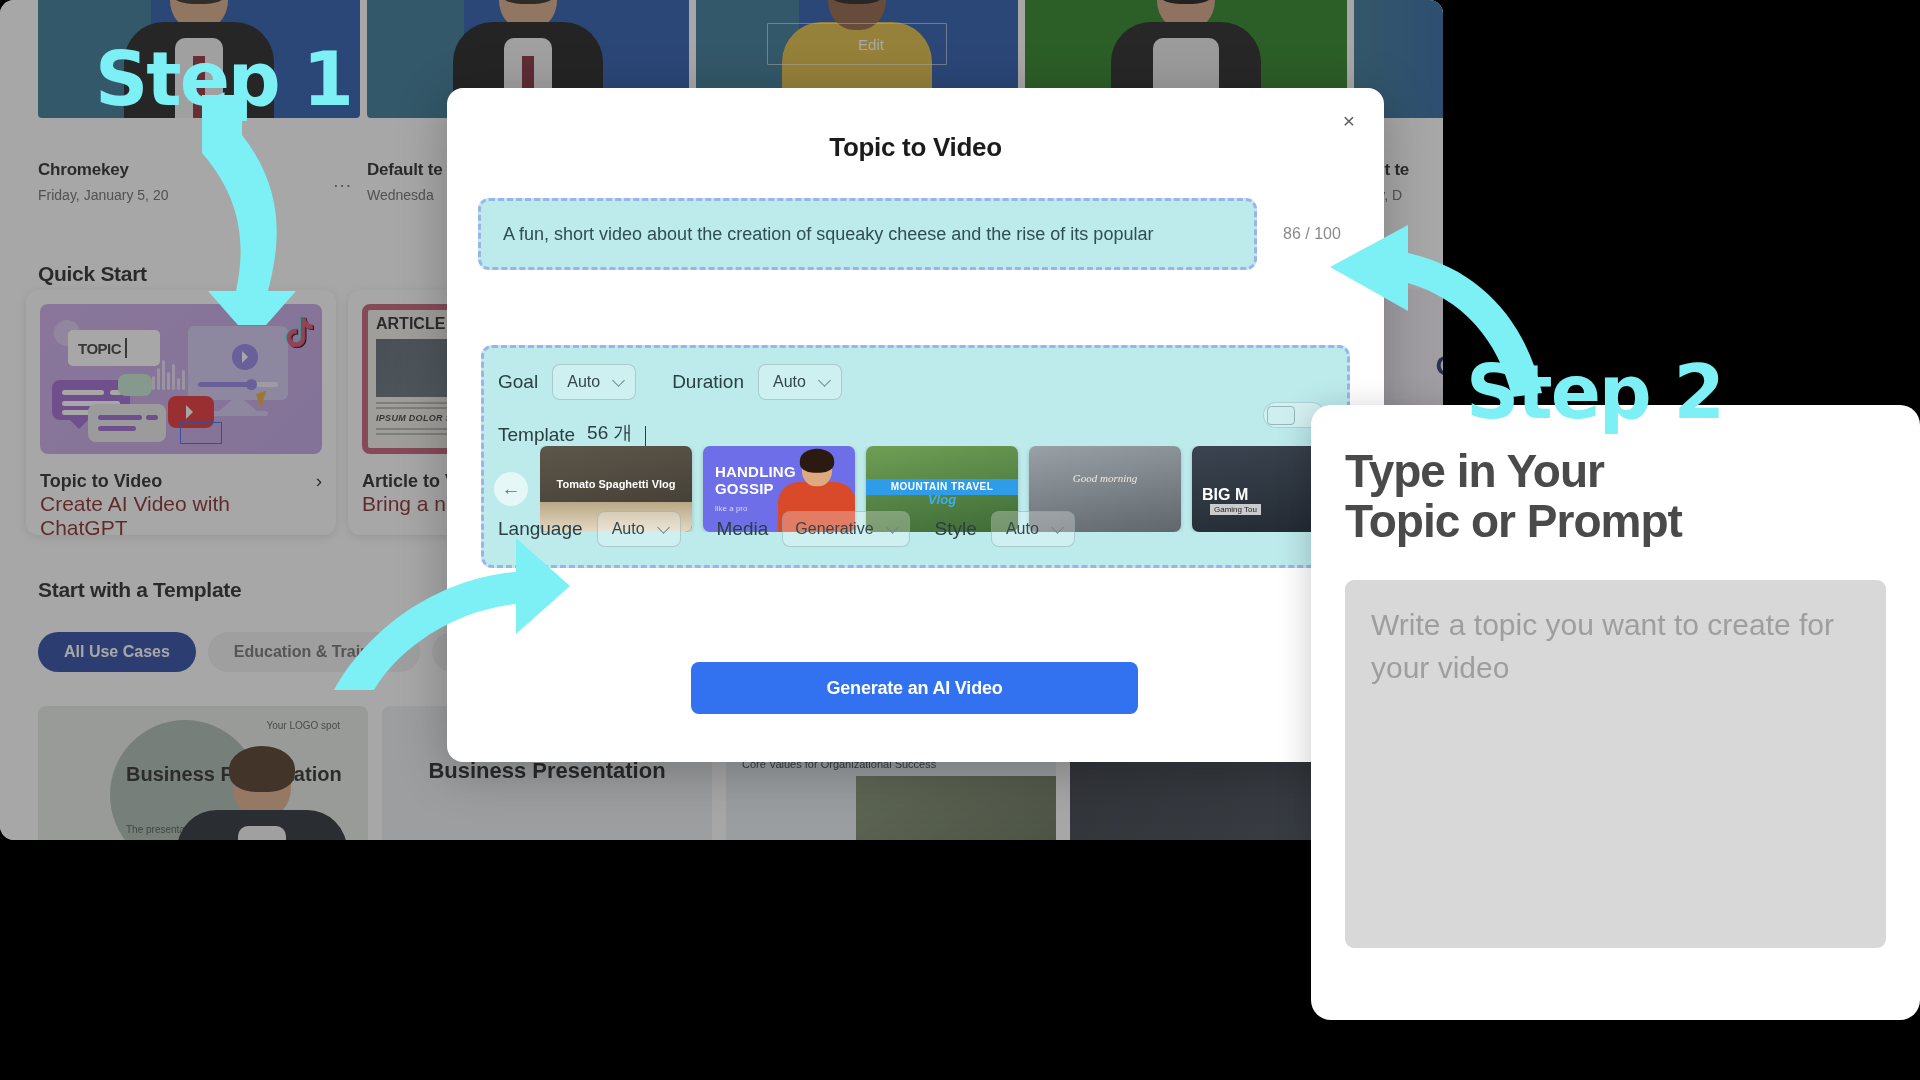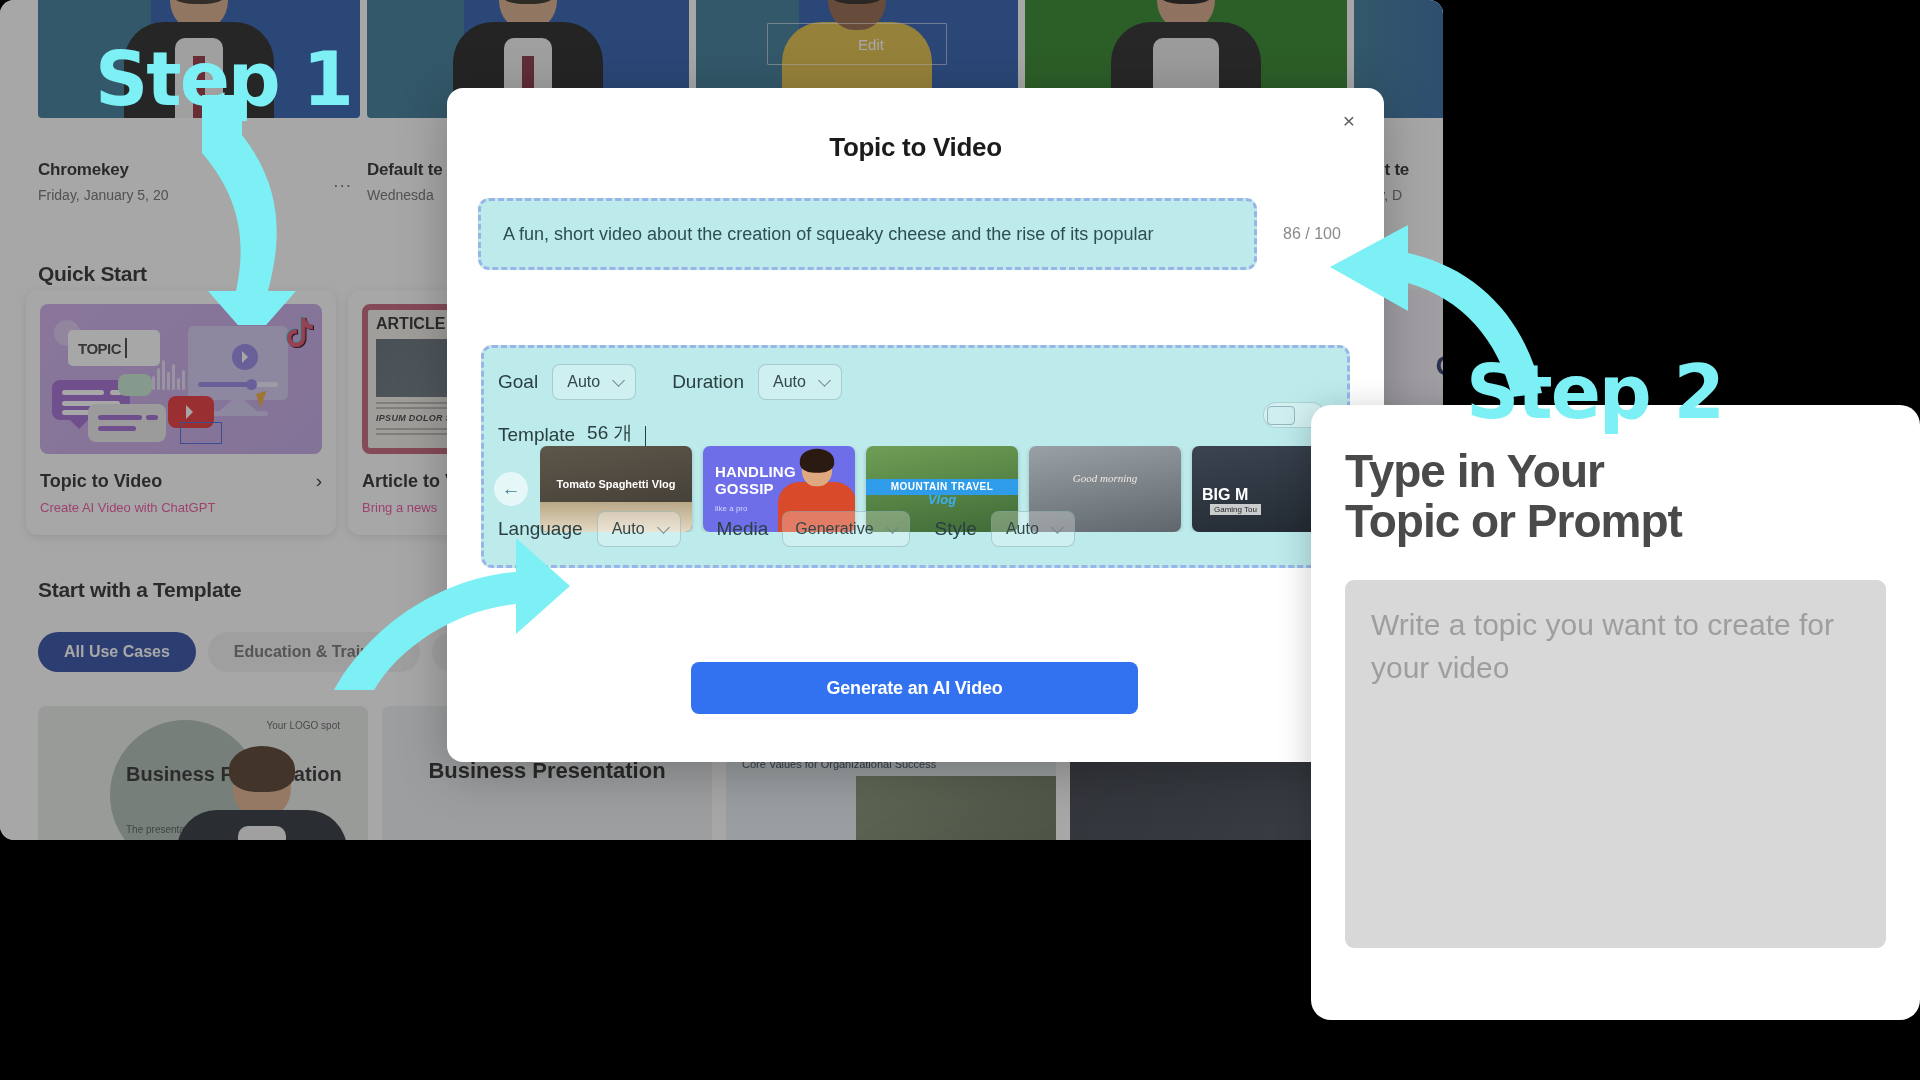--- a/index.html
+++ b/index.html
@@ -45,21 +45,21 @@
   .tie { position: absolute; left: 50%; transform: translateX(-50%); bottom: 0; width: 12px; height: 62px; background: #8e2230; }
 
   
   .qs-head { position: absolute; left: 38px; top: 262px; font-size: 21px; font-weight: 700; color: #1c1c1e; letter-spacing: -.3px; }
   .qs-row { position: absolute; left: 26px; top: 290px; display: flex; gap: 12px; }
   .qs-card { width: 310px; height: 245px; background: #fff; border-radius: 12px; box-shadow: 0 2px 10px rgba(0,0,0,.13); padding: 14px; flex: none; }
   .qs-img { width: 282px; height: 150px; border-radius: 8px; overflow: hidden; position: relative; }
   .qs-img.purple { background: linear-gradient(135deg,#c9a7e8,#bfa0e3); }
   .qs-img.news { background: #f3efea; border: 6px solid #c1576e; }
   .qs-title { margin-top: 16px; font-size: 18px; font-weight: 700; color: #1c1c1e; display: flex; align-items: center; justify-content: space-between; }
-  .qs-sub { margin-top: 8px; font-size: 13px; color: #ec4899; }
+  .qs-sub { margin-top: 0; font-size: 21px; color: #7f1d1d; }
   .chev { color: #222; font-size: 19px; font-weight: 400; }
 
   
   .ill-topicbox { position: absolute; left: 28px; top: 26px; width: 92px; height: 36px; background: #fff; border-radius: 5px; display:flex; align-items:center; padding-left: 10px; font-size: 15px; font-weight: 800; color:#333; letter-spacing:-.5px;}
   .ill-caret { width: 2px; height: 20px; background: #333; margin-left: 4px;}
   .ill-blob { position: absolute; left: 14px; top: 16px; width: 26px; height: 26px; border-radius: 50%; background: #d9c4ef; }
   .ill-heart { position:absolute; left:20px; top:22px; width:12px;height:11px; background:#8e45c9; clip-path: polygon(50% 100%,0 35%,15% 5%,50% 25%,85% 5%,100% 35%); }
   .ill-bub1 { position: absolute; left: 12px; top: 76px; width: 78px; height: 40px; background: #9c5fd0; border-radius: 8px; }
   .ill-bub1:after{content:"";position:absolute;left:18px;bottom:-9px;border:9px solid transparent;border-top-color:#9c5fd0;border-bottom:0;}
   .ill-bub2 { position: absolute; left: 48px; top: 100px; width: 78px; height: 38px; background: #eceaec; border-radius: 8px; }

